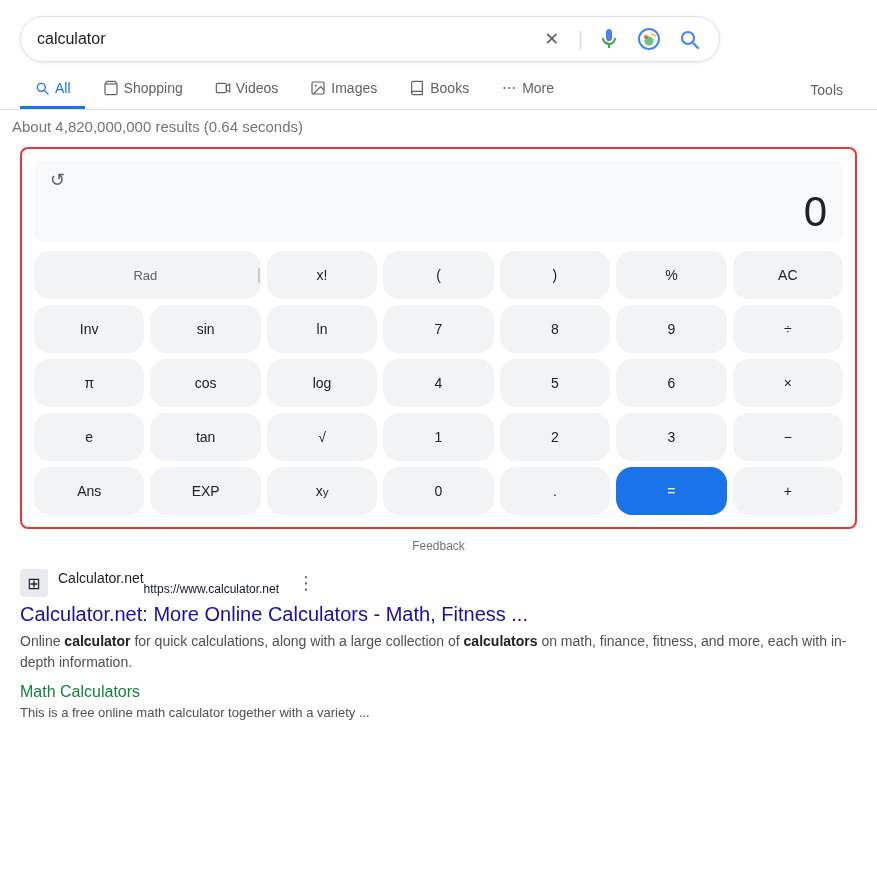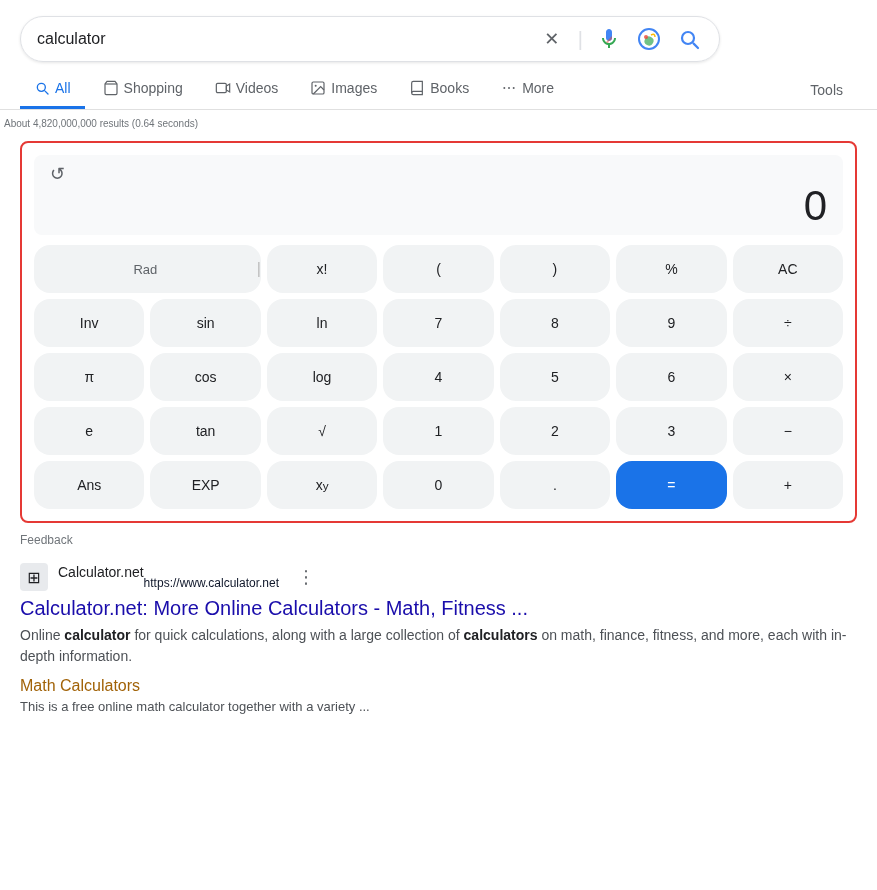--- a/index.html
+++ b/index.html
@@ -78,22 +78,22 @@
     .nav-tools {
       margin-left: auto;
       color: #5f6368;
       font-size: 14px;
       padding: 10px 14px;
       cursor: pointer;
     }
 
     
     .results-info {
-      padding: 8px 4px;
-      font-size: 10px;
+      padding: 8px 12px;
+      font-size: 15px;
       color: #70757a;
     }
 
     
     .calculator-container {
       margin: 4px 20px 8px 20px;
       border: 2px solid #e53935;
       border-radius: 8px;
       padding: 12px;
       background: #fff;
@@ -164,21 +164,21 @@
       color: #bbb;
       font-size: 16px;
     }
     .calc-btn.blue {
       background: #1a73e8;
       color: #fff;
     }
 
     
     .feedback-row {
-      text-align: left;
+      text-align: center;
       padding: 2px 20px 8px 20px;
       font-size: 12px;
       color: #70757a;
       cursor: pointer;
     }
 
     
     .search-result {
       padding: 8px 20px;
     }
@@ -229,21 +229,21 @@
       color: #4d5156;
       line-height: 1.5;
       margin-bottom: 10px;
     }
     .result-snippet strong {
       font-weight: 700;
       color: #202124;
     }
     .result-sublink {
       font-size: 16px;
-      color: #a16207;
+      color: #15803d;
       cursor: pointer;
       margin-bottom: 2px;
     }
     .result-subsnippet {
       font-size: 13px;
       color: #4d5156;
       line-height: 1.5;
     }
   </style>
 </head>

